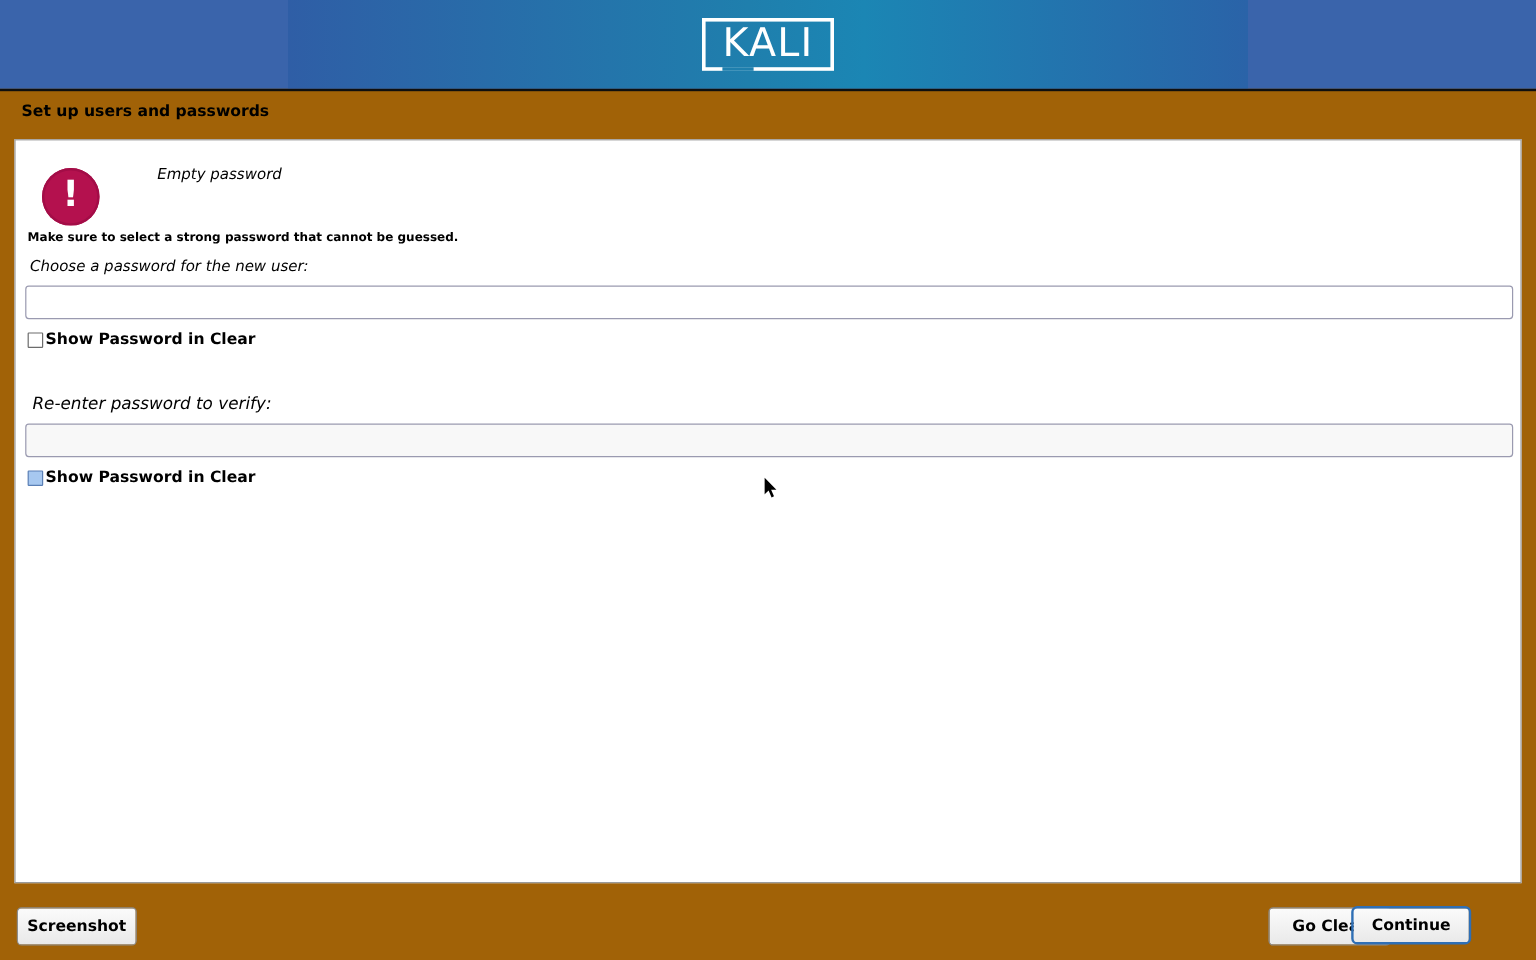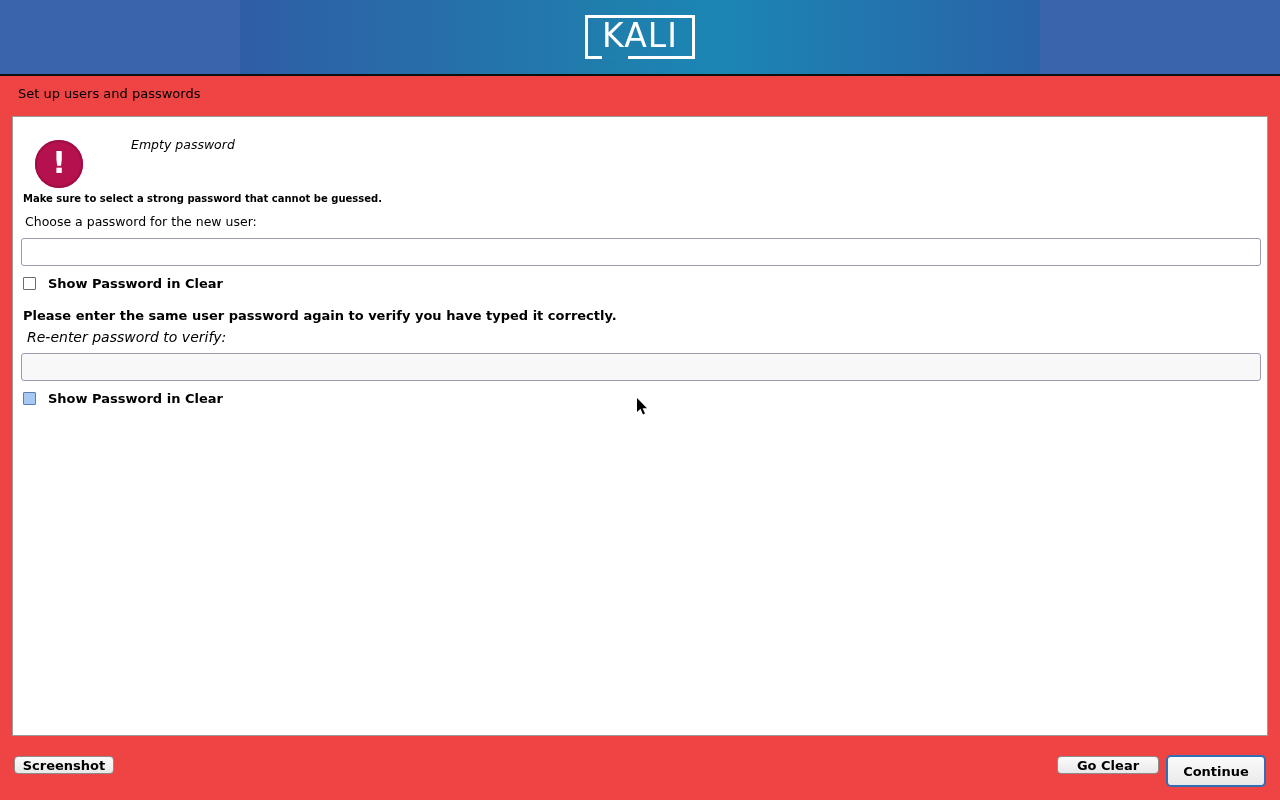--- a/index.html
+++ b/index.html
@@ -11,21 +11,21 @@
     background: #ffffff;
     font-family: "DejaVu Sans", sans-serif;
     font-size: 13px;
     color: #000000;
   }
 
   #screen {
     position: relative;
     width: 1280px;
     height: 800px;
-    background: #ef4444;
+    background: #a16207;
   }
 
   
   .banner {
     position: relative;
     width: 1280px;
     height: 74px;
     background: #3a64ab;
     overflow: hidden;
   }
@@ -73,21 +73,21 @@
     height: 2px;
     background: #0f0f0f;
   }
 
   
   .page-heading {
     position: absolute;
     left: 18px;
     top: 86px;
     font-size: 13px;
-    font-weight: normal;
+    font-weight: bold;
     color: #000000;
   }
 
   
   .panel {
     position: absolute;
     left: 12px;
     top: 116px;
     width: 1256px;
     height: 620px;
@@ -149,20 +149,21 @@
     left: 10px;
     top: 76px;
     font-size: 10px;
     font-weight: bold;
   }
   .field-label-1 {
     position: absolute;
     left: 12px;
     top: 97px;
     font-size: 12.5px;
+    font-style: italic;
   }
   .input-box {
     position: absolute;
     box-sizing: border-box;
     height: 28px;
     border: 1px solid #9a9ab0;
     border-radius: 3px;
     background: #fcfcfc;
   }
   .input-1 {
@@ -186,21 +187,21 @@
     font-family: "DejaVu Sans", sans-serif;
     font-size: 13px;
     padding: 0 6px;
     box-sizing: border-box;
   }
 
   .check-row {
     position: absolute;
     display: flex;
     align-items: center;
-    gap: 12px;
+    gap: 2px;
   }
   .check-row-1 { left: 10px; top: 159px; }
   .check-row-2 { left: 10px; top: 274px; }
   .checkbox {
     width: 13px;
     height: 13px;
     box-sizing: border-box;
     border: 1px solid #6c6c6c;
     background: #ffffff;
     border-radius: 1px;
@@ -237,37 +238,37 @@
     top: 398px;
     width: 12px;
     height: 18px;
     pointer-events: none;
   }
 
   
   .btn {
     position: absolute;
     box-sizing: border-box;
-    height: 18px;
+    height: 32px;
     border: 1px solid #8d8d8d;
     border-radius: 4px;
     background: linear-gradient(180deg, #fbfbfb 0%, #e9e9e9 100%);
     font-family: "DejaVu Sans", sans-serif;
     font-size: 13px;
     font-weight: bold;
     color: #000000;
     display: flex;
     align-items: center;
     justify-content: center;
     cursor: default;
   }
   .btn-screenshot { left: 14px; top: 756px; width: 100px; }
   .btn-goback { left: 1057px; top: 756px; width: 102px; }
   .btn-continue {
-    left: 1166px; top: 755px; width: 100px; height: 32px;
+    left: 1126px; top: 755px; width: 100px; height: 32px;
     border: 2px solid #2f6fb5;
     border-radius: 5px;
   }
 </style>
 </head>
 <body>
 
 <div id="screen">
 
   <div class="banner">
@@ -297,21 +298,20 @@
 
     <div class="input-box input-1">
       <input type="text" value="" placeholder="" style="">
     </div>
 
     <div class="check-row check-row-1">
       <span class="checkbox"></span>
       <span class="check-label">Show Password in Clear</span>
     </div>
 
-    <div class="verify-strong">Please enter the same user password again to verify you have typed it correctly.</div>
     <div class="field-label-2">Re-enter password to verify:</div>
 
     <div class="input-box input-2">
       <input type="text" value="" placeholder="" style="">
     </div>
 
     <div class="check-row check-row-2">
       <span class="checkbox checked"></span>
       <span class="check-label">Show Password in Clear</span>
     </div>

